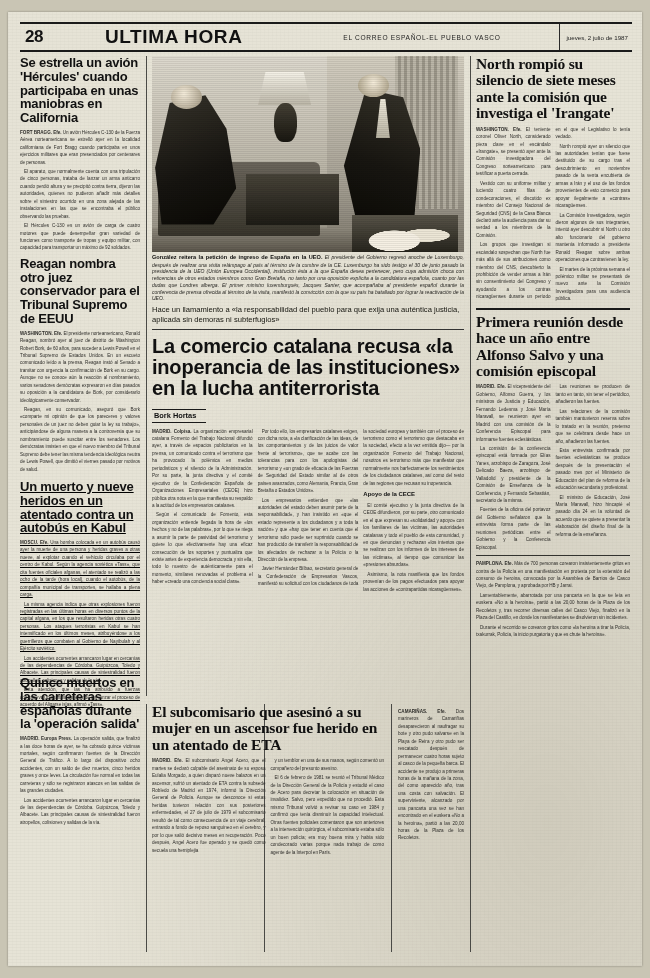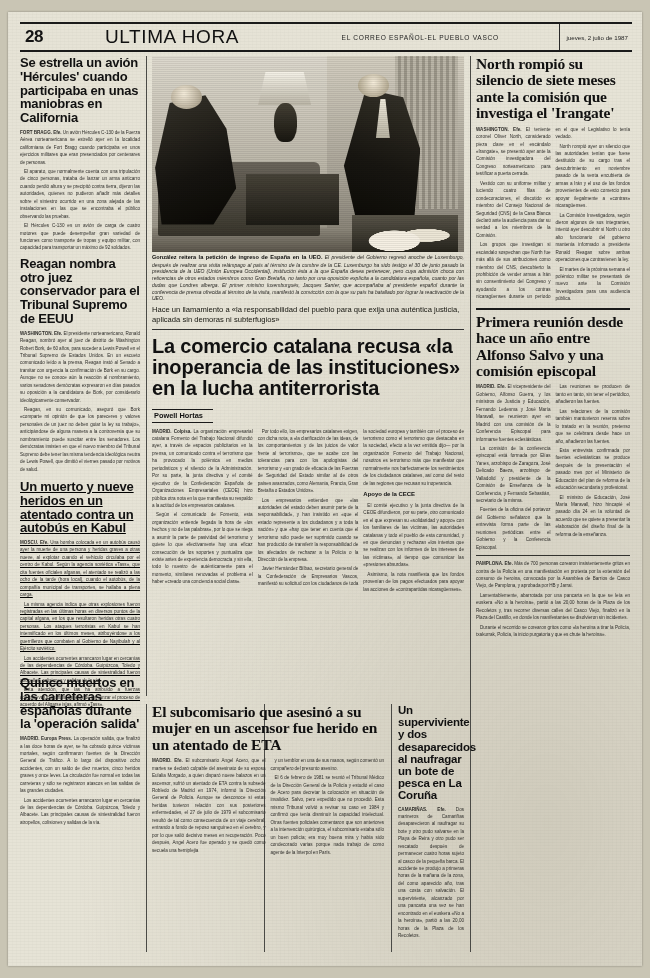--- a/index.html
+++ b/index.html
@@ -29,21 +29,21 @@
   .masthead{
     position:relative;height:26px;
     border-top:2px solid #1a1a1a;border-bottom:2.5px solid #1a1a1a;
     display:flex;align-items:center;
   }
   .folio{
     font-size:17px;font-weight:bold;color:#141414;letter-spacing:-.5px;
     padding-left:5px;width:62px;
   }
   .section-title{
-    font-size:19px;font-weight:normal;letter-spacing:.6px;color:#111;
+    font-size:19px;font-weight:bold;letter-spacing:.6px;color:#111;
     flex:0 0 auto;margin-left:18px;
   }
   .paper-name{
     flex:1;text-align:center;font-size:6.6px;letter-spacing:.7px;color:#1d1d1d;
     margin-left:42px;
   }
   .issue-date{
     font-size:6.2px;color:#1d1d1d;padding-right:4px;border-left:1px solid #2a2a2a;
     padding-left:6px;height:100%;display:flex;align-items:center;
   }
@@ -207,21 +207,21 @@
         <div class="caption">
           <b>González reitera la petición de ingreso de España en la UEO.</b>
           <i>El presidente del Gobierno regresó anoche de Luxemburgo, después de realizar una visita relámpago al país al término de la cumbre de la CE. Luxemburgo ha sido testigo el 30 de junio pasado la presidencia de la UEO (Unión Europea Occidental), institución ésta a la que España desea pertenecer, pero cuya admisión choca con reticencias de otros estados miembros como Gran Bretaña, no tanto por una oposición explícita a la candidatura española, cuanto por las dudas que Londres alberga. El primer ministro luxemburgués, Jacques Santer, que acompañaba al presidente español durante la conferencia de prensa ofrecida al término de la visita, manifestó la convicción con la que su país ha batallado por lograr la reactivación de la UEO.</i>
         </div>
 
         <div class="pull">Hace un llamamiento a «la responsabilidad del pueblo para que exija una auténtica justicia, aplicada sin demoras ni subterfugios»</div>
 
         <h2 class="hl hl-xl" style="margin-top:6px;">La comercio catalana recusa «la inoperancia de las instituciones» en la lucha antiterrorista</h2>
 
         <div style="margin-top:5px;">
-          <span class="byline">Powell Hortas</span>
+          <span class="byline">Bork Hortas</span>
         </div>
 
         <div class="bodytext threecol" style="margin-top:2px;">
           <p><span class="dateline">MADRID. Colpisa.</span>
             <span>La organización empresarial catalana Fomento del Trabajo Nacional difundió ayer, a través de espacios publicitarios en la prensa, un comunicado contra el terrorismo que ha provocado la polémica en medios periodísticos y el silencio de la Administración. Por su parte, la junta directiva y el comité ejecutivo de la Confederación Española de Organizaciones Empresariales (CEOE) hizo pública otra nota en la que manifiesta su respaldo a la actitud de los empresarios catalanes.</span></p>
           <p>Según el comunicado de Fomento, esta organización entiende llegada la hora de «los hechos y no de las palabras», por lo que se niega a asumir la parte de pasividad del terrorismo y quiere lo que efectivamente hay una eficaz consecución de los soportes y puntualiza que existe antes de experiencia democracia y sin ella, todo lo nuestro de auténticamente para el momento, similares renovadas el problema el haber «creado una conciencia social clara».</p>
           <p>Por todo ello, los empresarios catalanes exigen, con dicha nota, a «la clarificación de las ideas, de los comportamientos y de los juicios de valor frente al terrorismo», que se acabe con las tolerancias para con los apologistas del terrorismo y «un grado de eficacia de las Fuerzas de Seguridad del Estado similar al de otros países avanzados, como Alemania, Francia, Gran Bretaña o Estados Unidos».</p>
           <p>Los empresarios entienden que «las autoridades del estado deben asumir parte de la responsabilidad», y han insistido en «que el estado represente a los ciudadanos y a toda la nación» y que «hay que tener en cuenta que el terrorismo sólo puede ser suprimido cuando se han producido de transferir la responsabilidad de los afectados de rechazar a la Policía o la Dirección de la empresa.</p>
           <p>Javier Hernández Bilbao, secretario general de la Confederación de Empresarios Vascos, manifestó su solicitud con los ciudadanos de toda la sociedad europea y también con el proceso de terrorismo como el terrorismo que destacaba en la sociedad, efecto a la vez emitida dijo— por la organización Fomento del Trabajo Nacional, nosotros es terrorismo más que manifestar que normalmente nos barfectamente los sentimientos de los ciudadanos catalanes, así como del resto de las regiones que recusan su inoperancia.</p>
           <div class="subhead">Apoyo de la CECE</div>
@@ -291,21 +291,20 @@
             <p><span class="dateline">MADRID. Efe.</span>
               <span>El subcomisario Angel Acero, que el martes se declaró culpable del asesinato de su esposa Eulalia Morgado, a quien disparó nueve balazos en un ascensor, sufrió un atentado de ETA contra la subsede Robledo de Madrid en 1974, informó la Dirección General de Policía. Aunque se desconoce si estas heridas tuvieron relación con sus posteriores enfermedades, el 27 de julio de 1979 el subcomisario resultó de tal como consecuencia de un viaje cerebral, entrando a fondo de reposo sanguíneo en el cerebro, y por lo que salió decisivo meses en recuperación. Poco después, Angel Acero fue operado y se quedó como secuela una hemiplejia</span></p>
             <p>y un temblor en una de sus manos, según comentó un compañero del presunto asesino.</p>
             <p>El 6 de febrero de 1981 se reunió el Tribunal Médico de la Dirección General de la Policía y estudió el caso de Acero para decretar la colocación en situación de invalidez. Salvo, pero expedido que no procedió. Esta mismo Tribunal volvió a revisar su caso en 1984 y confirmó que tenía disminuir la capacidad intelectual. Otras fuentes policiales comentaron que son anteriores a la intervención quirúrgica, el subcomisario estaba sólo un buen policía; era muy buena mira y había sido condecorado varias porque nada trabajo de como agente de la Interpol en París.</p>
           </div>
         </article>
       </div>
 
       <div class="col" style="left:378px;width:66px;top:648px;">
         <article>
-          <h2 class="hl hl-s">Un superviviente y dos desaparecidos al naufragar un bote de pesca en La Coruña</h2>
           <div class="bodytext" style="margin-top:4px;">
             <p><span class="dateline">CAMARIÑAS. Efe.</span>
               <span>Dos marineros de Camariñas desaparecieron al naufragar su bote y otro pudo salvarse en la Playa de Reira y otro pudo ser rescatado después de permanecer cuatro horas sujeto al casco de la pequeña barca. El accidente se produjo a primeras horas de la mañana de la zona, del como aparecido año, tras una costa con salvación. El superviviente, alcanzado por una pancarta una vez se han encontrado en el euskera «No a la heroína», partió a las 20,00 horas de la Plaza de los Recoletos.</span></p>
           </div>
         </article>
       </div>
 
     </div>
   </div>
 </div>

